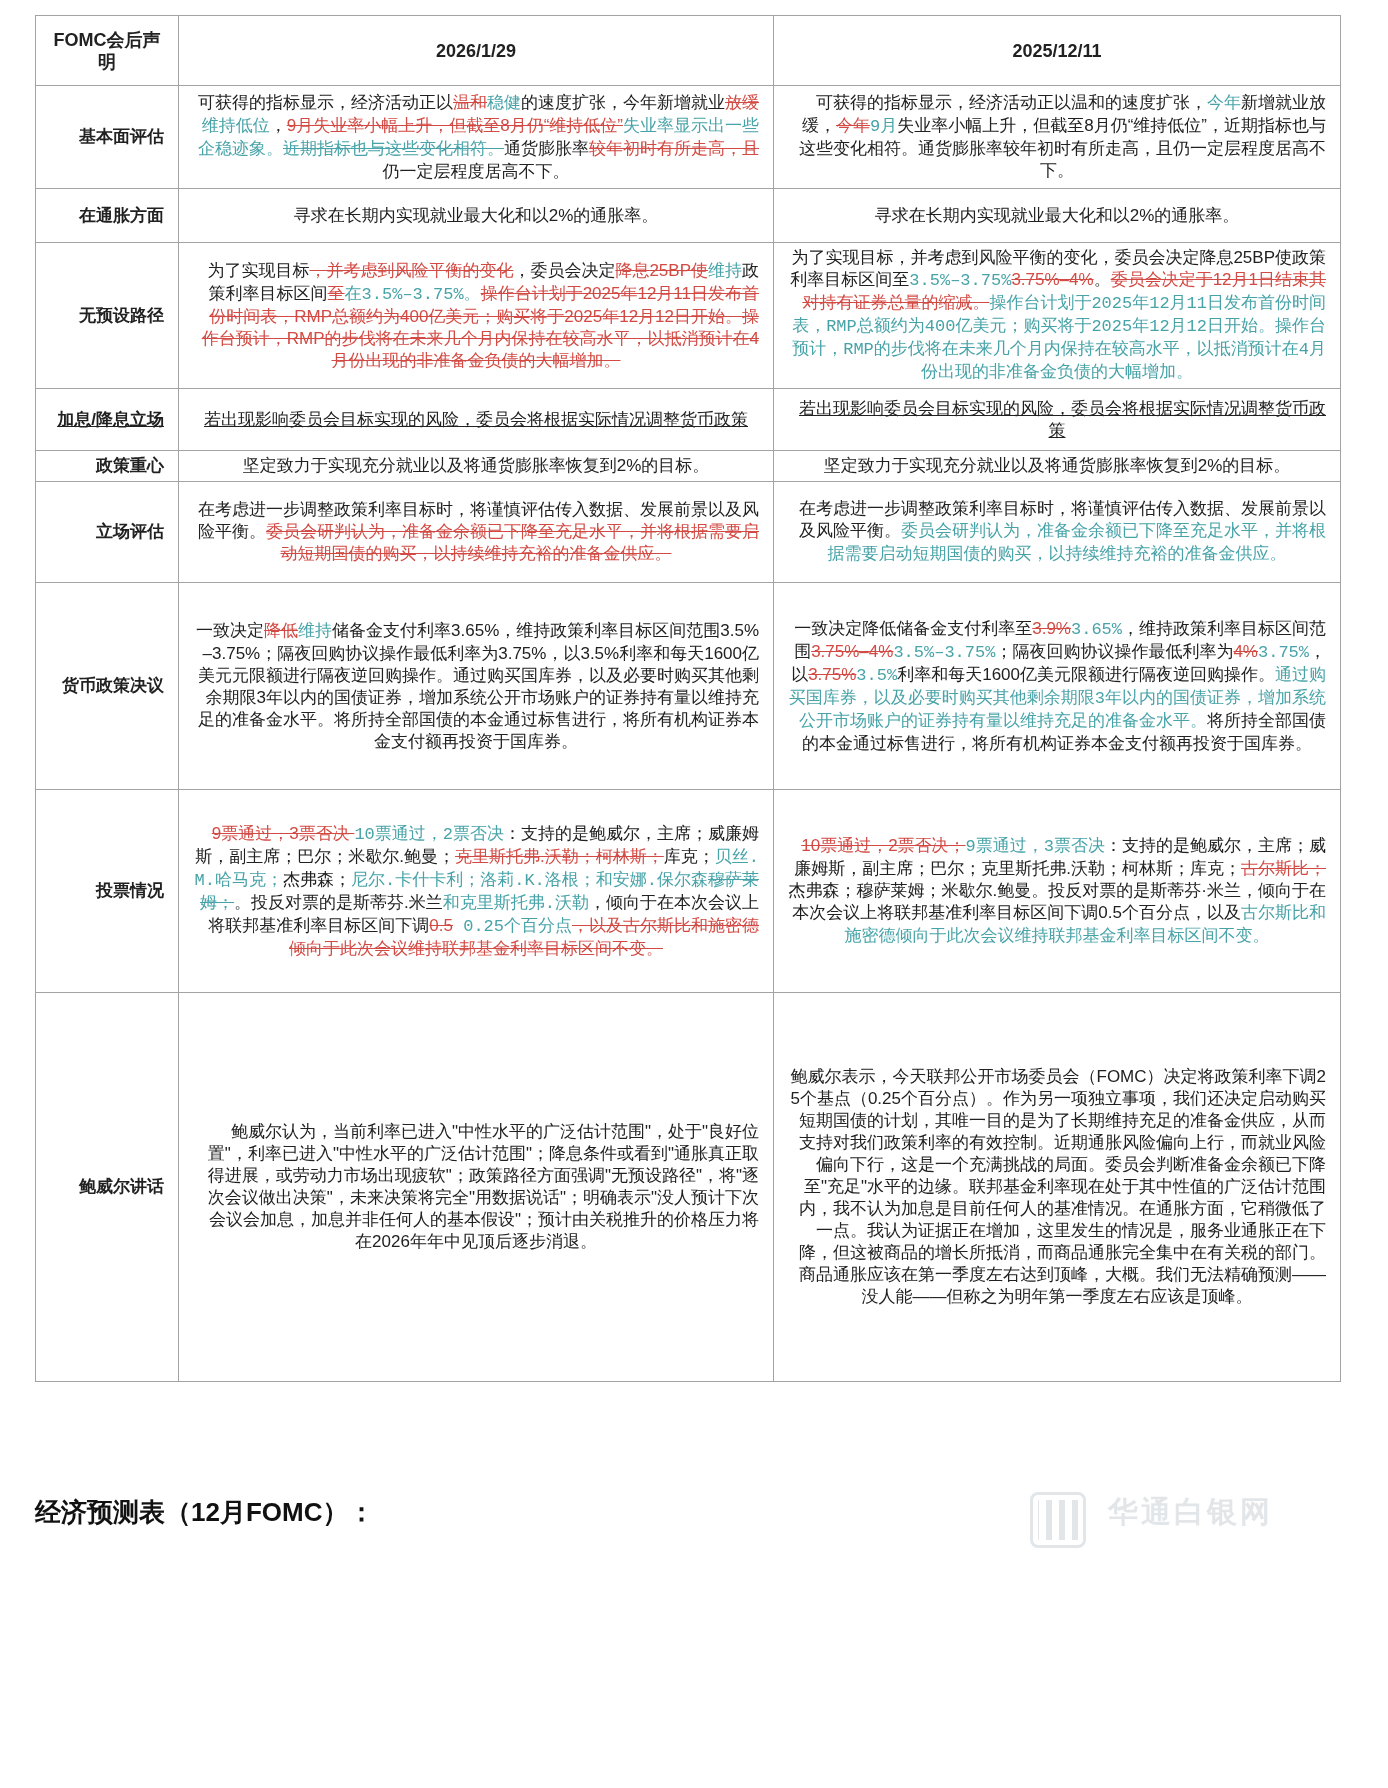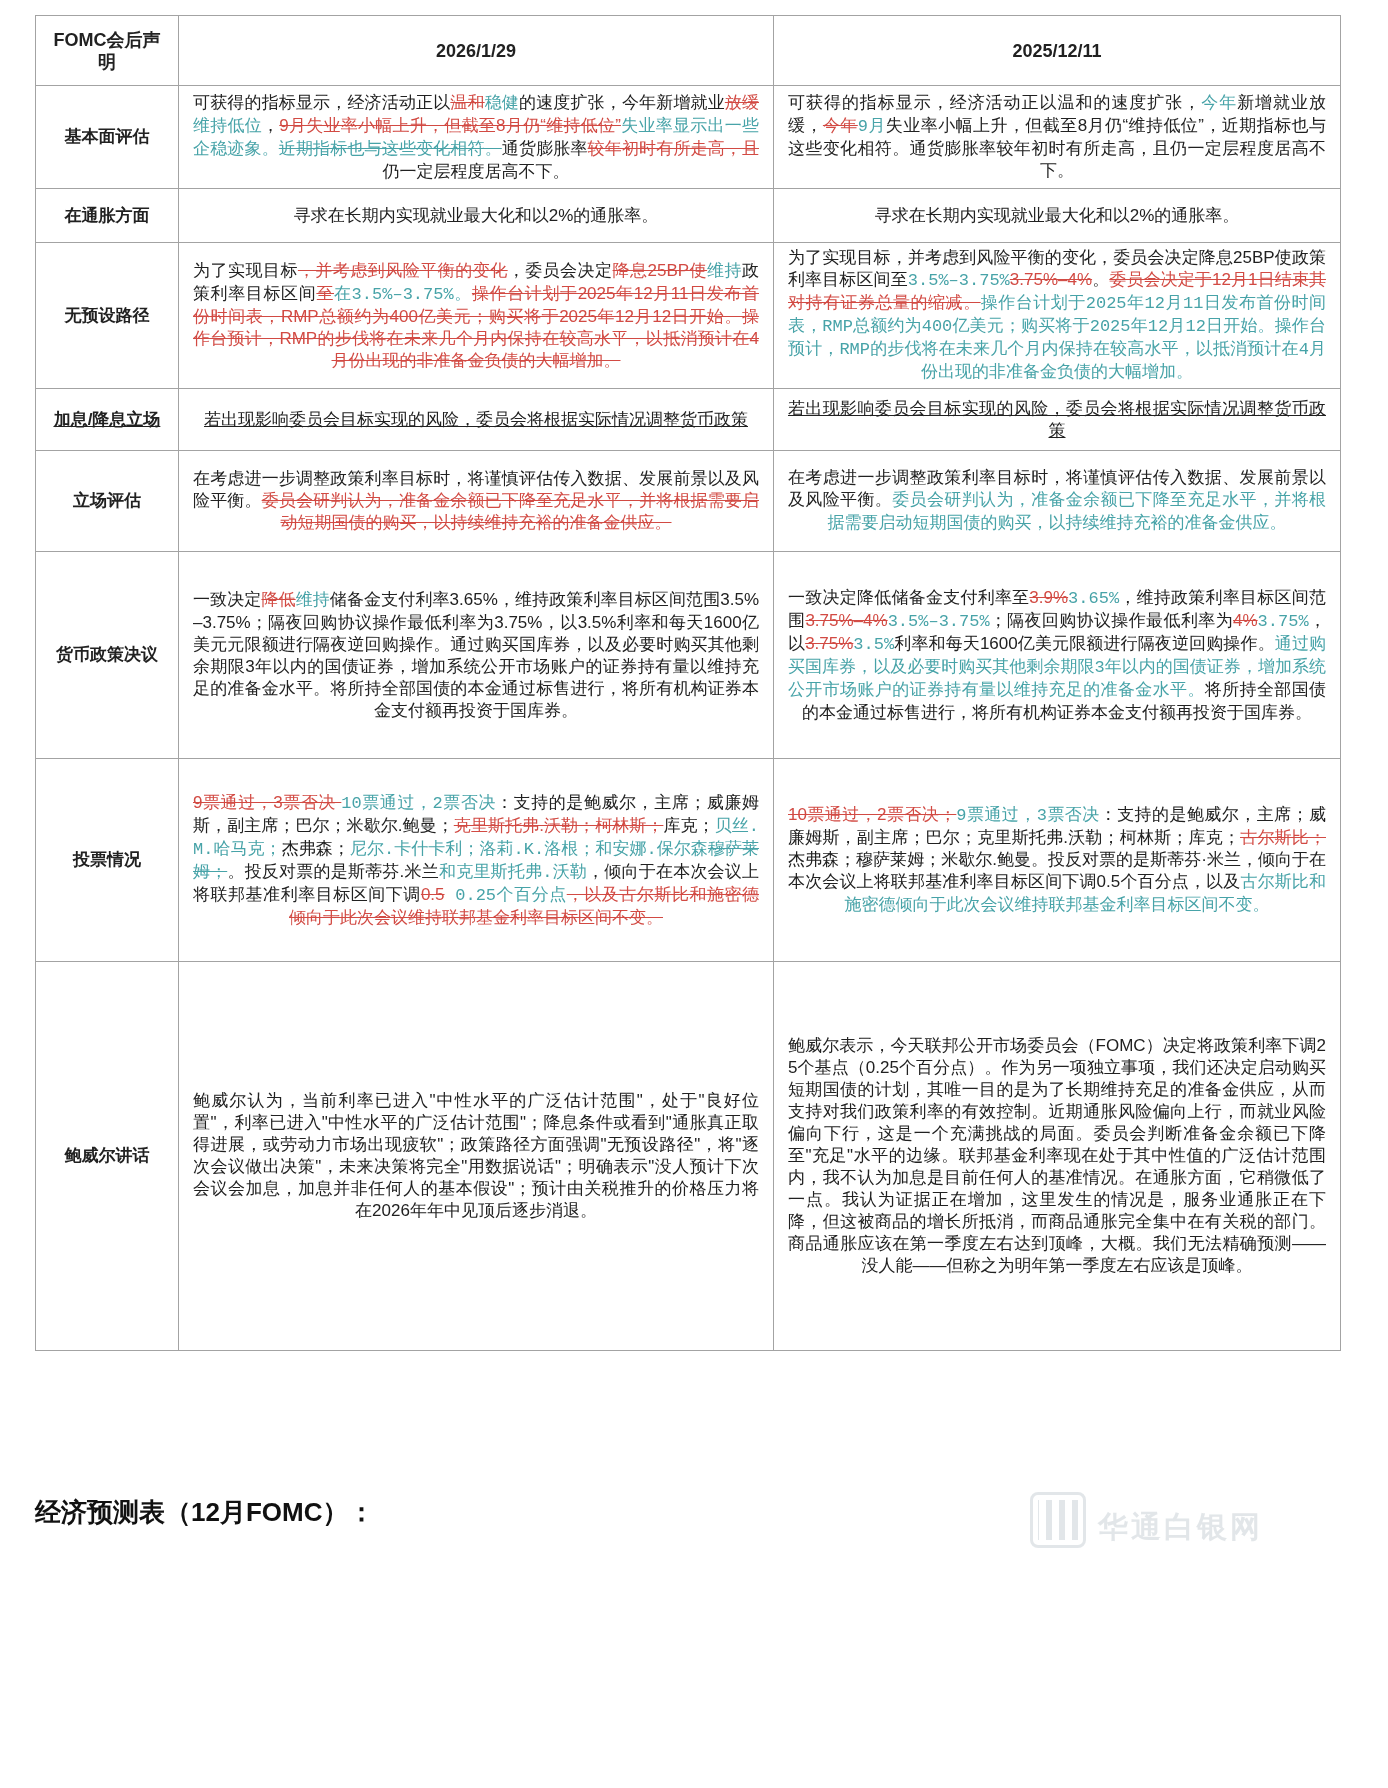--- a/index.html
+++ b/index.html
@@ -10,20 +10,21 @@
   table.fomc col.c0{width:143px;}
   table.fomc col.c1{width:595px;}
   table.fomc col.c2{width:567px;}
   table.fomc th,table.fomc td{
     border:1px solid #a3a3a3;
     vertical-align:middle;
     font-size:17px;
     line-height:22px;
     padding:4px 14px;
     word-break:break-all;
+    text-align:right;
   }
   table.fomc th{font-weight:700;font-size:18px;text-align:center;}
   td.label{font-weight:700;text-align:center;padding:4px 6px;}
   td.content{text-align:justify;text-align-last:center;text-justify:inter-ideograph;}
 
   
   tr.rh-h  {height:70px;}
   tr.rh-1  {height:103px;}
   tr.rh-2  {height:70px;}
   tr.rh-3  {height:54px;}
@@ -41,21 +42,21 @@
   .seg-t {color:var(--c-teal,#47a3a8);font-family:Liberation Mono, monospace;}
   .seg-ts{color:var(--c-teal,#47a3a8);text-decoration:line-through;}
 
   .section-heading{
     position:absolute;left:35px;top:1495px;
     font-size:26px;font-weight:700;color:#111;
   }
 
   .watermark{
     position:absolute;left:1030px;top:1492px;
-    display:flex;align-items:flex-end;gap:12px;
+    display:flex;align-items:flex-start;gap:22px;
     color:#ccd3d8;opacity:0.55;
   }
   .wm-icon{
     width:56px;height:56px;box-sizing:border-box;
     border:3px solid currentColor;border-radius:8px;
     background:repeating-linear-gradient(90deg,currentColor 0 6px,transparent 6px 13px);
     background-clip:content-box;padding:5px;
   }
   .wm-text{font-size:30px;font-weight:700;letter-spacing:3px;white-space:nowrap;}
 </style>
@@ -95,20 +96,25 @@
       <td class="content"><span class="seg-n">为了实现目标</span><span class="seg-r">，并考虑到风险平衡的变化</span><span class="seg-n">，委员会决定</span><span class="seg-r">降息25BP使</span><span class="seg-t">维持</span><span class="seg-n">政策利率目标区间</span><span class="seg-r">至</span><span class="seg-t">在3.5%–3.75%。</span><span class="seg-r">操作台计划于2025年12月11日发布首份时间表，RMP总额约为400亿美元；购买将于2025年12月12日开始。操作台预计，RMP的步伐将在未来几个月内保持在较高水平，以抵消预计在4月份出现的非准备金负债的大幅增加。</span></td>
       <td class="content"><span class="seg-n">为了实现目标，并考虑到风险平衡的变化，委员会决定降息25BP使政策利率目标区间至</span><span class="seg-t">3.5%–3.75%</span><span class="seg-r">3.75%–4%</span><span class="seg-n">。</span><span class="seg-r">委员会决定于12月1日结束其对持有证券总量的缩减。</span><span class="seg-t">操作台计划于2025年12月11日发布首份时间表，RMP总额约为400亿美元；购买将于2025年12月12日开始。操作台预计，RMP的步伐将在未来几个月内保持在较高水平，以抵消预计在4月份出现的非准备金负债的大幅增加。</span></td>
     </tr>
 
     <tr class="rh-5">
       <td class="label">加息/降息立场</td>
       <td class="content"><span class="seg-n">若出现影响委员会目标实现的风险，委员会将根据实际情况调整货币政策</span></td>
       <td class="content"><span class="seg-n">若出现影响委员会目标实现的风险，委员会将根据实际情况调整货币政策</span></td>
     </tr>
 
+    <tr class="rh-6">
+      <td class="label">政策重心</td>
+      <td class="content"><span class="seg-n">坚定致力于实现充分就业以及将通货膨胀率恢复到2%的目标。</span></td>
+      <td class="content"><span class="seg-n">坚定致力于实现充分就业以及将通货膨胀率恢复到2%的目标。</span></td>
+    </tr>
 
     <tr class="rh-7">
       <td class="label">立场评估</td>
       <td class="content"><span class="seg-n">在考虑进一步调整政策利率目标时，将谨慎评估传入数据、发展前景以及风险平衡。</span><span class="seg-r">委员会研判认为，准备金余额已下降至充足水平，并将根据需要启动短期国债的购买，以持续维持充裕的准备金供应。</span></td>
       <td class="content"><span class="seg-n">在考虑进一步调整政策利率目标时，将谨慎评估传入数据、发展前景以及风险平衡。</span><span class="seg-t">委员会研判认为，准备金余额已下降至充足水平，并将根据需要启动短期国债的购买，以持续维持充裕的准备金供应。</span></td>
     </tr>
 
     <tr class="rh-8">
       <td class="label">货币政策决议</td>
       <td class="content"><span class="seg-n">一致决定</span><span class="seg-r">降低</span><span class="seg-t">维持</span><span class="seg-n">储备金支付利率3.65%，维持政策利率目标区间范围3.5%–3.75%；隔夜回购协议操作最低利率为3.75%，以3.5%利率和每天1600亿美元元限额进行隔夜逆回购操作。通过购买国库券，以及必要时购买其他剩余期限3年以内的国债证券，增加系统公开市场账户的证券持有量以维持充足的准备金水平。将所持全部国债的本金通过标售进行，将所有机构证券本金支付额再投资于国库券。</span></td>

